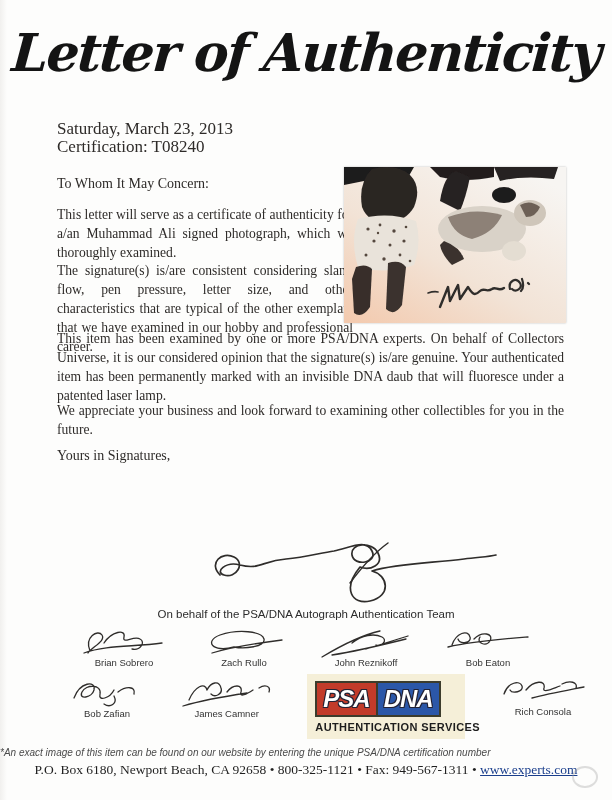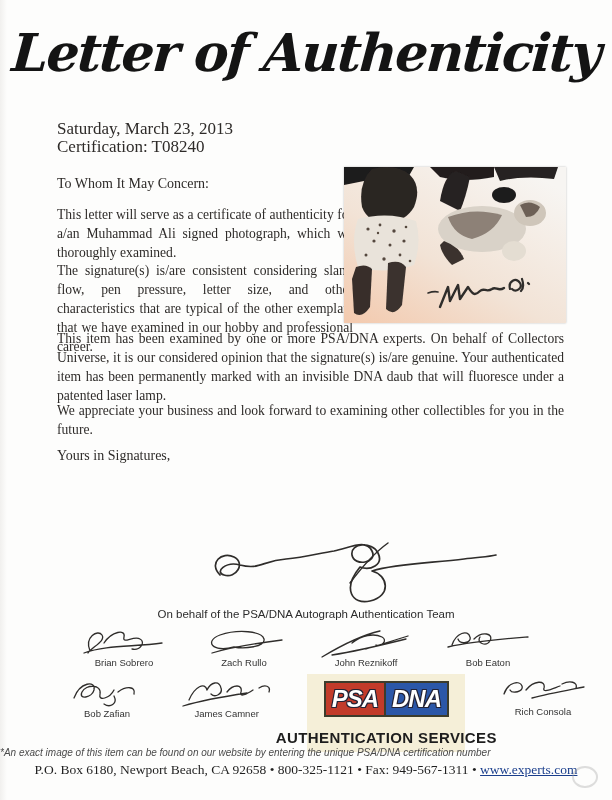--- a/index.html
+++ b/index.html
@@ -36,32 +36,32 @@
   .row1{top:627px;padding:0 48px;width:516px;justify-content:space-evenly;}
   .row2{top:676px;padding:0 68px;width:520px;justify-content:space-between;align-items:flex-start;}
   .signer{display:flex;flex-direction:column;align-items:center;justify-content:space-between;}
   .signer svg{display:block;}
   .signer-name{
     font-family:"Liberation Sans",sans-serif;font-size:9.5px;color:#333;
     margin-top:-2px;white-space:nowrap;
   }
   .psadna-logo{
     width:158px;background:var(--logo-bg);padding:7px 8px 6px;box-sizing:border-box;
-    display:flex;flex-direction:column;align-items:center;margin-top:-2px;gap:8px;
+    display:flex;flex-direction:column;align-items:flex-start;margin-top:-2px;
   }
   .logo-boxes{display:flex;border:2px solid #3c3c2c;}
   .logo-cell{
     font-family:"Liberation Sans",sans-serif;font-style:italic;font-weight:800;
     font-size:24px;line-height:32px;color:#fff;padding:0 6px;letter-spacing:-1px;
     text-shadow:1px 1px 0 #232335,-1px 1px 0 #232335,1px -1px 0 #232335,-1px -1px 0 #232335;
   }
   .logo-psa{background:var(--psa-red);border-right:2px solid #3c3c2c;}
   .logo-dna{background:var(--dna-blue);}
   .logo-sub{
-    font-family:"Liberation Sans",sans-serif;font-size:15px;font-weight:700;
+    font-family:"Liberation Sans",sans-serif;font-size:11px;font-weight:700;
     letter-spacing:.4px;color:#1d1d1d;margin-top:4px;white-space:nowrap;
   }
   .footnote{
     position:absolute;top:747px;left:0;width:100%;
     font-family:"Liberation Sans",sans-serif;font-style:italic;
     font-size:10px;color:#4a4a4a;
   }
   .footer{
     position:absolute;top:762px;left:0;width:100%;text-align:center;
     font-size:13.5px;color:#1f1f1f;

